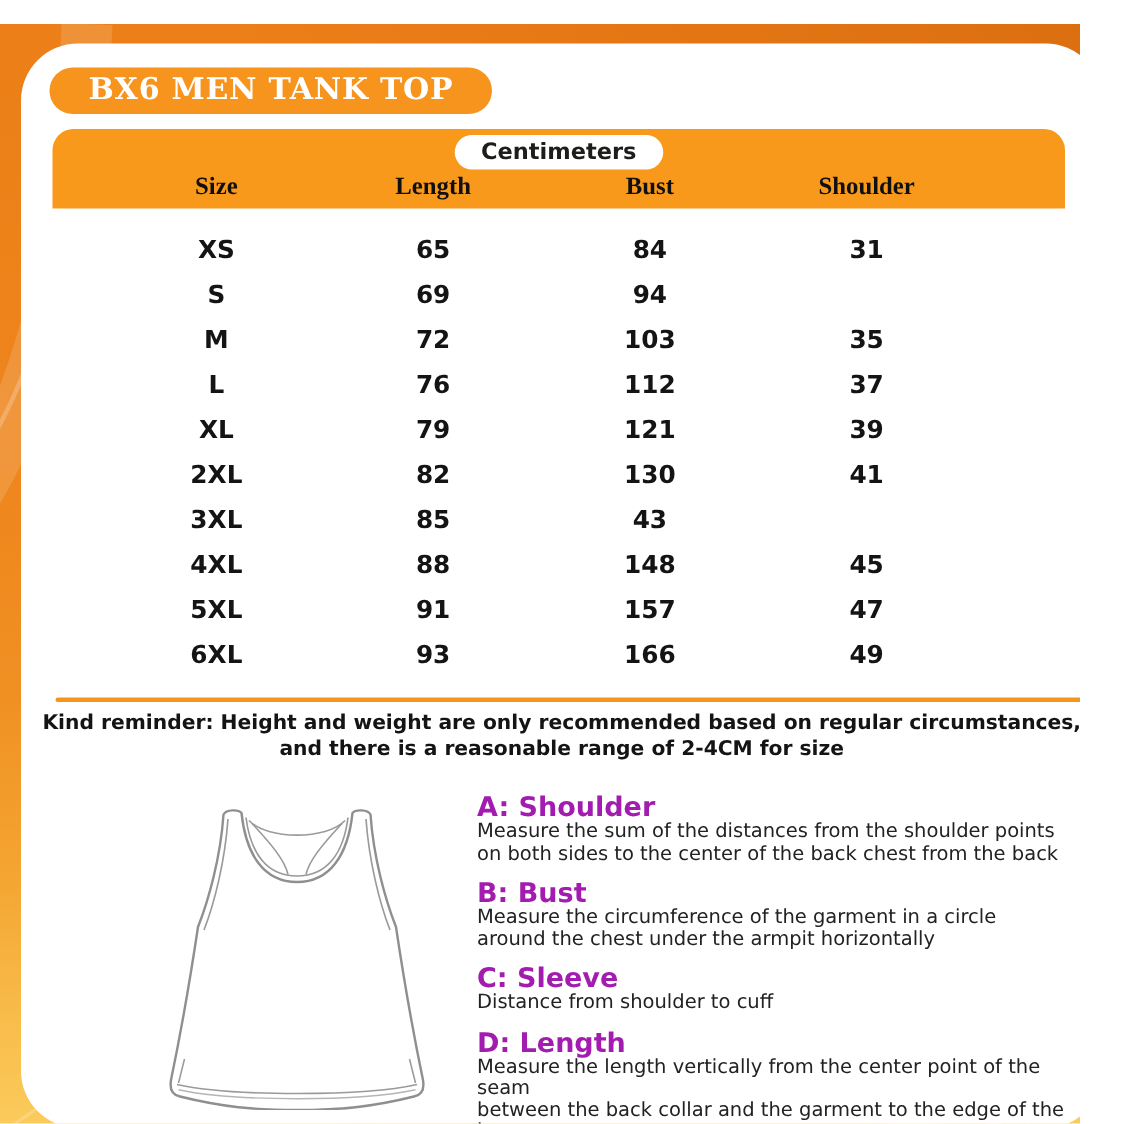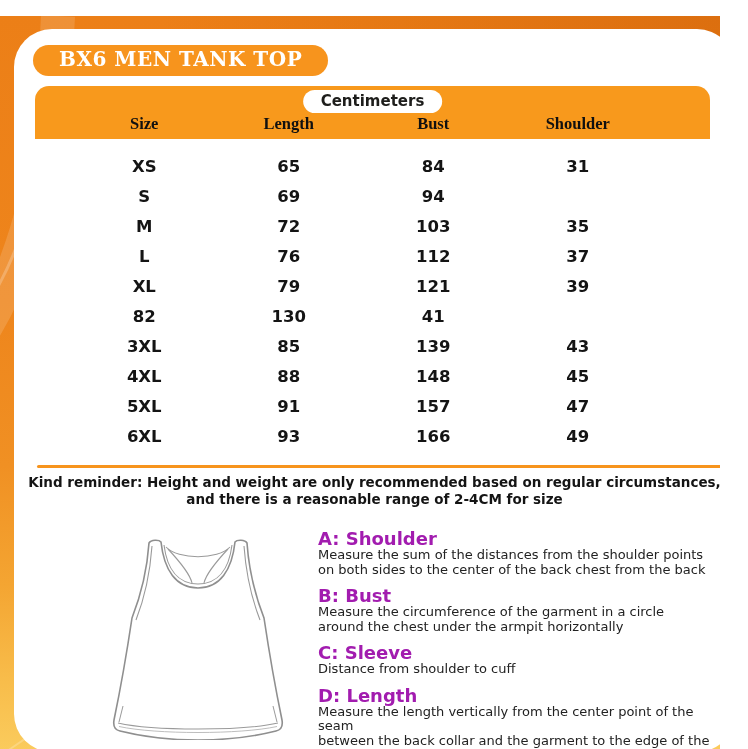--- a/index.html
+++ b/index.html
@@ -122,28 +122,28 @@
         <span>112</span>
         <span>37</span>
       </div>
       <div class="grid4 trow">
         <span>XL</span>
         <span>79</span>
         <span>121</span>
         <span>39</span>
       </div>
       <div class="grid4 trow">
+        <span>2XL</span>
         <span>82</span>
         <span>130</span>
         <span>41</span>
       </div>
       <div class="grid4 trow">
         <span>3XL</span>
         <span>85</span>
-        <span>139</span>
         <span>43</span>
       </div>
       <div class="grid4 trow">
         <span>4XL</span>
         <span>88</span>
         <span>148</span>
         <span>45</span>
       </div>
       <div class="grid4 trow">
         <span>5XL</span>

